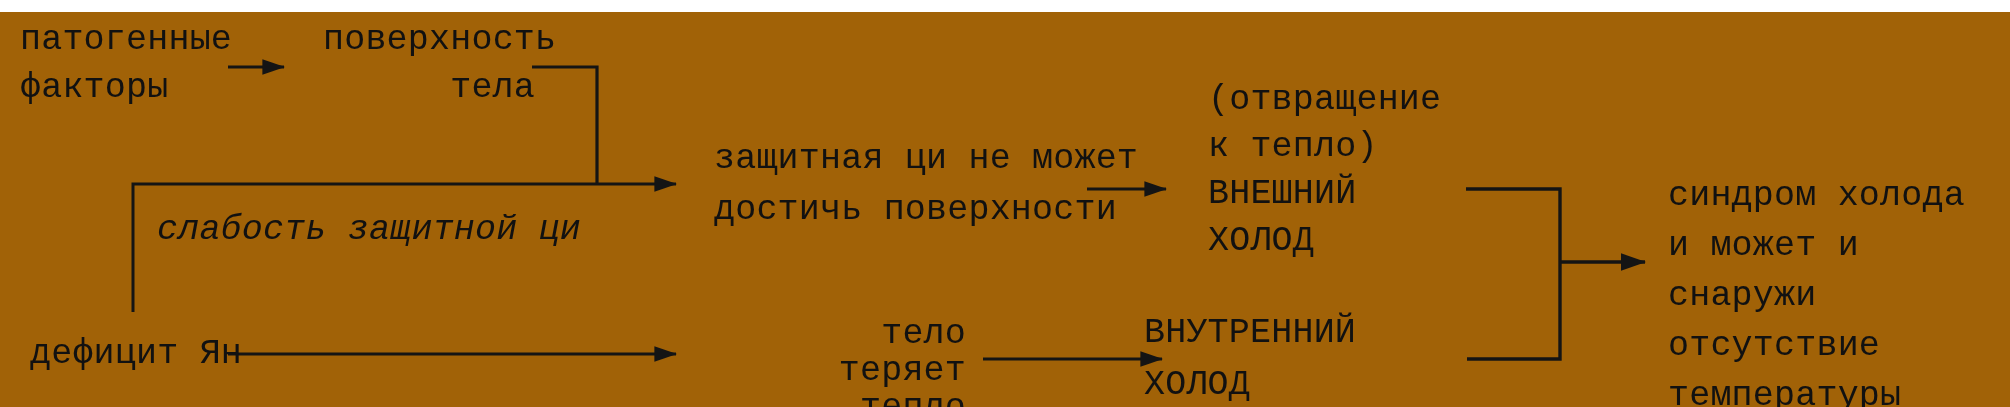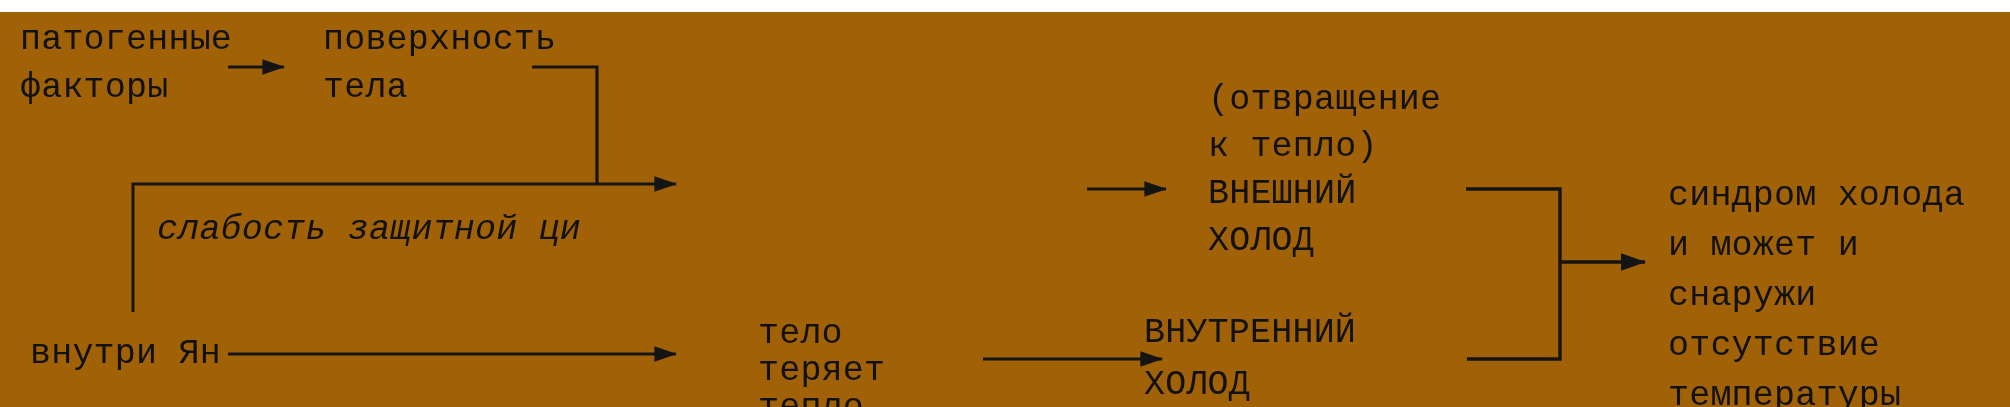--- a/index.html
+++ b/index.html
@@ -24,21 +24,21 @@
     height: 407px;
   }
   .node {
     position: absolute;
     color: #111111;
     font-size: 35px;
     line-height: 48px;
     white-space: pre-line;
     letter-spacing: 0.2px;
   }
-  .node.center { text-align: left; }
+  .node.center { text-align: right; }
   .node.italic { font-style: italic; text-align: center; }
   .node.caps-block { line-height: 48px; }
 </style>
 </head>
 <body>
 
 <div class="canvas">
 
   <svg class="connectors" viewBox="0 0 2010 407" xmlns="http://www.w3.org/2000/svg">
     <defs>
@@ -65,22 +65,24 @@
   </svg>
 
   <div class="node" style="left:20px; top:4px;">патогенные
 факторы</div>
 
   <div class="node center" style="left:323px; top:4px; width:212px;">поверхность
 тела</div>
 
   <div class="node italic" style="left:157px; top:198px; line-height:40px;">слабость защитной ци</div>
 
-  <div class="node" style="left:30px; top:322px; line-height:40px;">внутри Ян</div>
+  <div class="node" style="left:30px; top:322px; line-height:40px;">дефицит Ян</div>
 
+  <div class="node" style="left:714px; top:122px; line-height:51px;">защитная ци не может
+достичь поверхности</div>
 
   <div class="node caps-block" style="left:1208px; top:65px; line-height:47px;">(отвращение
 к тепло)
 ВНЕШНИЙ
 ХОЛОД</div>
 
   <div class="node center" style="left:758px; top:304px; width:208px; line-height:37px;">тело теряет
 тепло</div>
 
   <div class="node" style="left:1144px; top:295px; line-height:52px;">ВНУТРЕННИЙ

